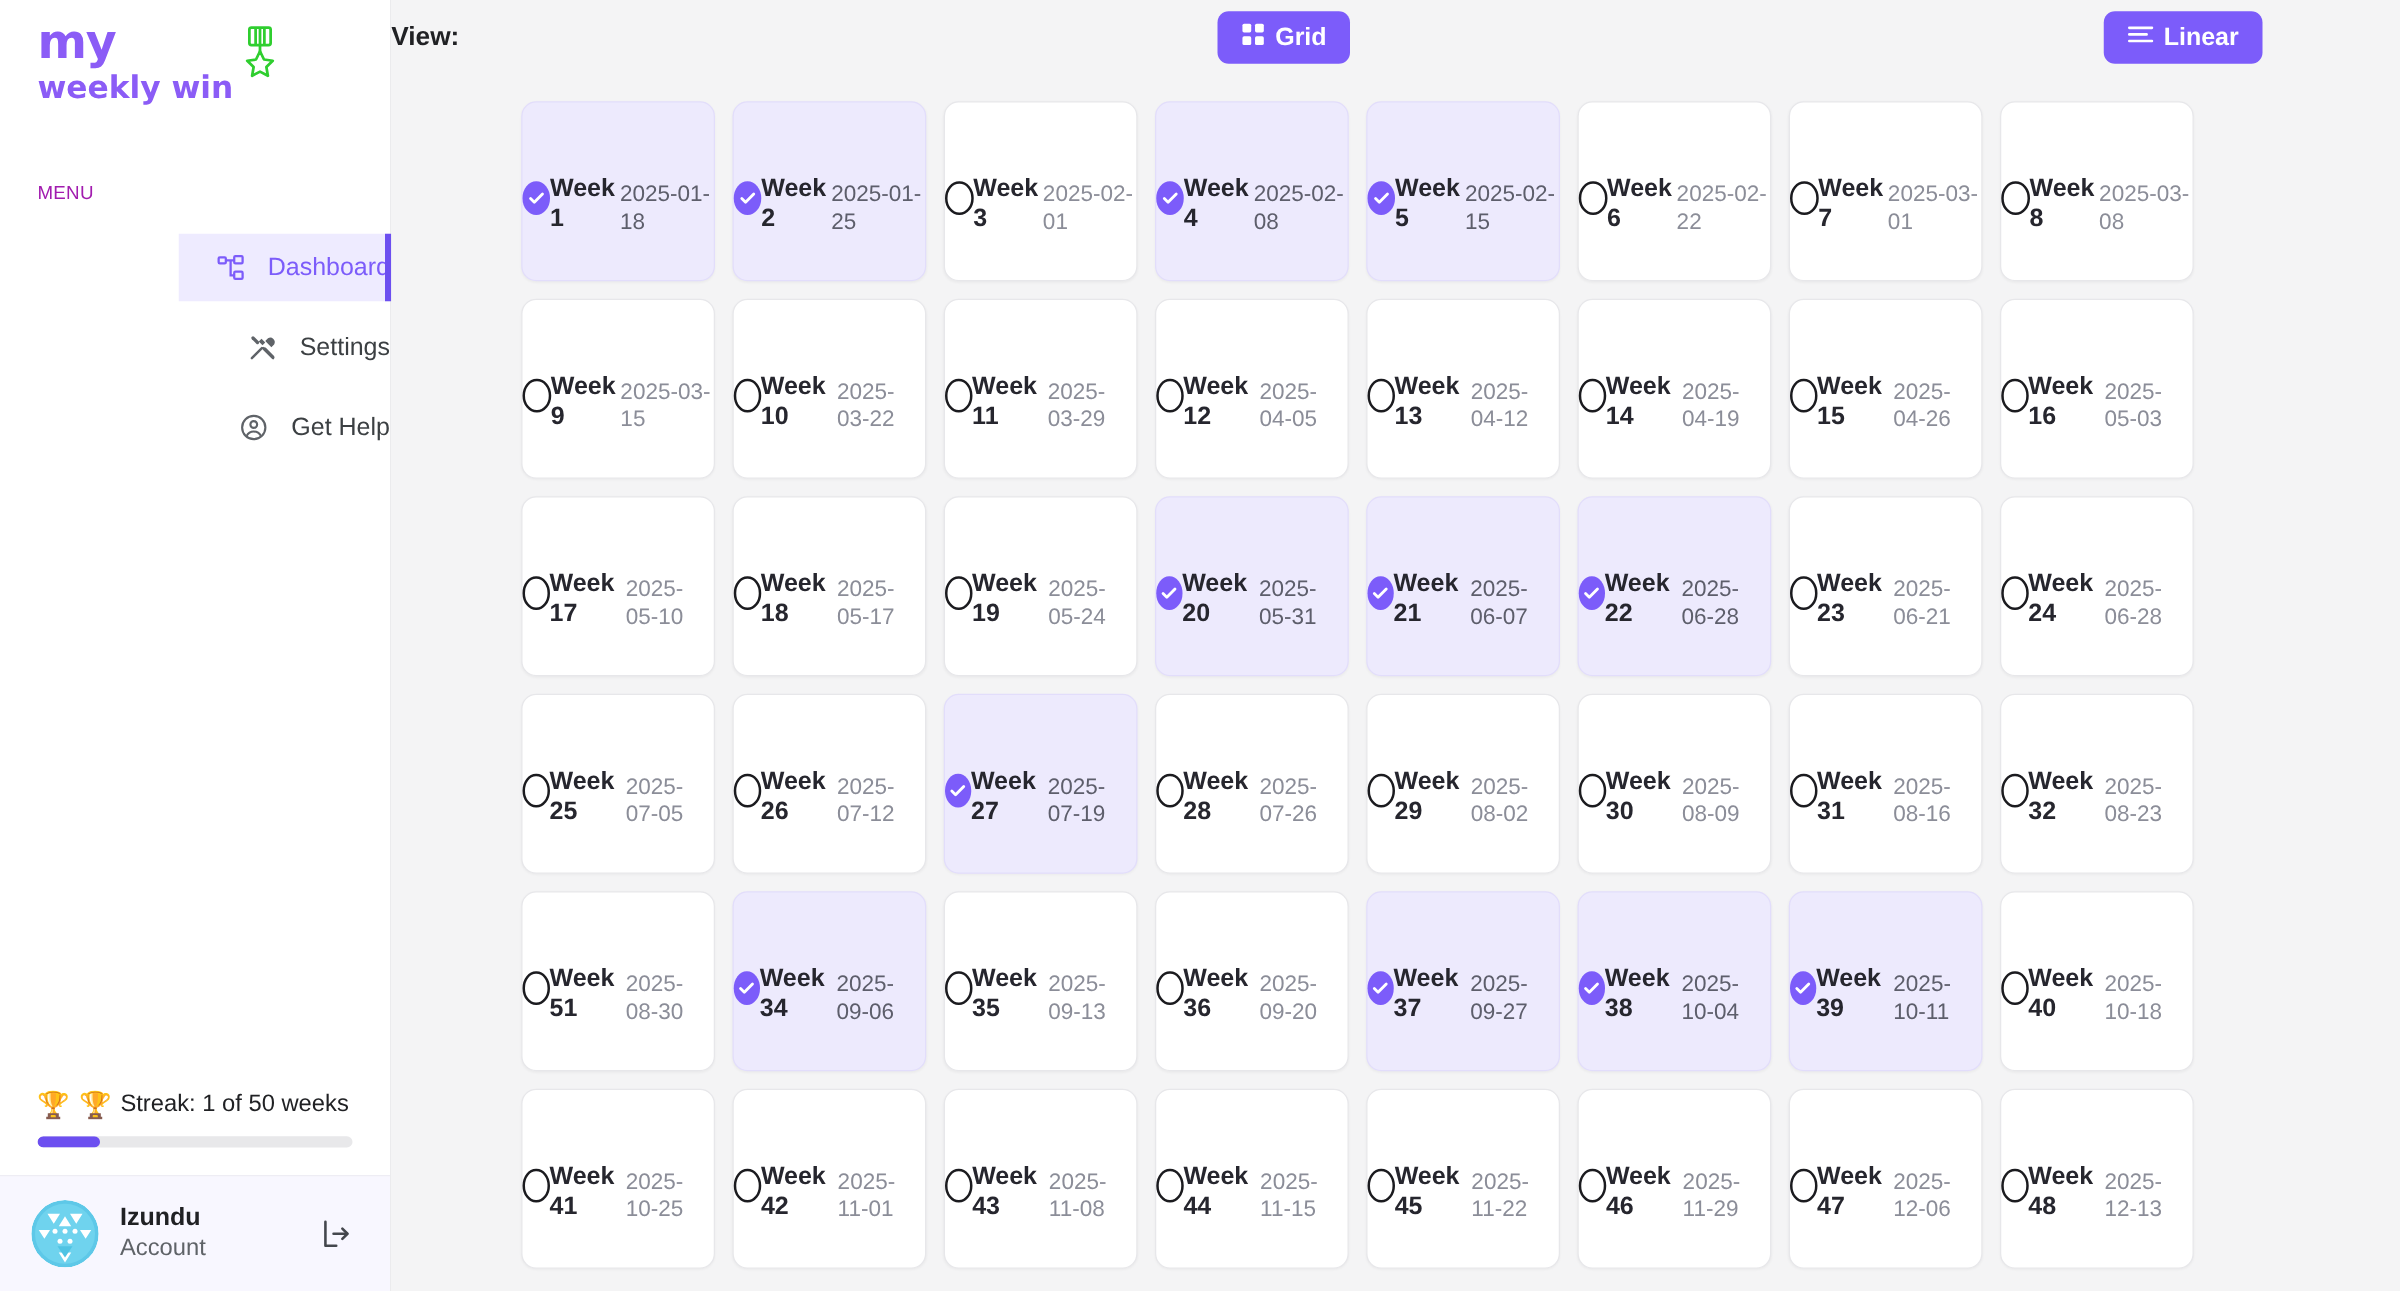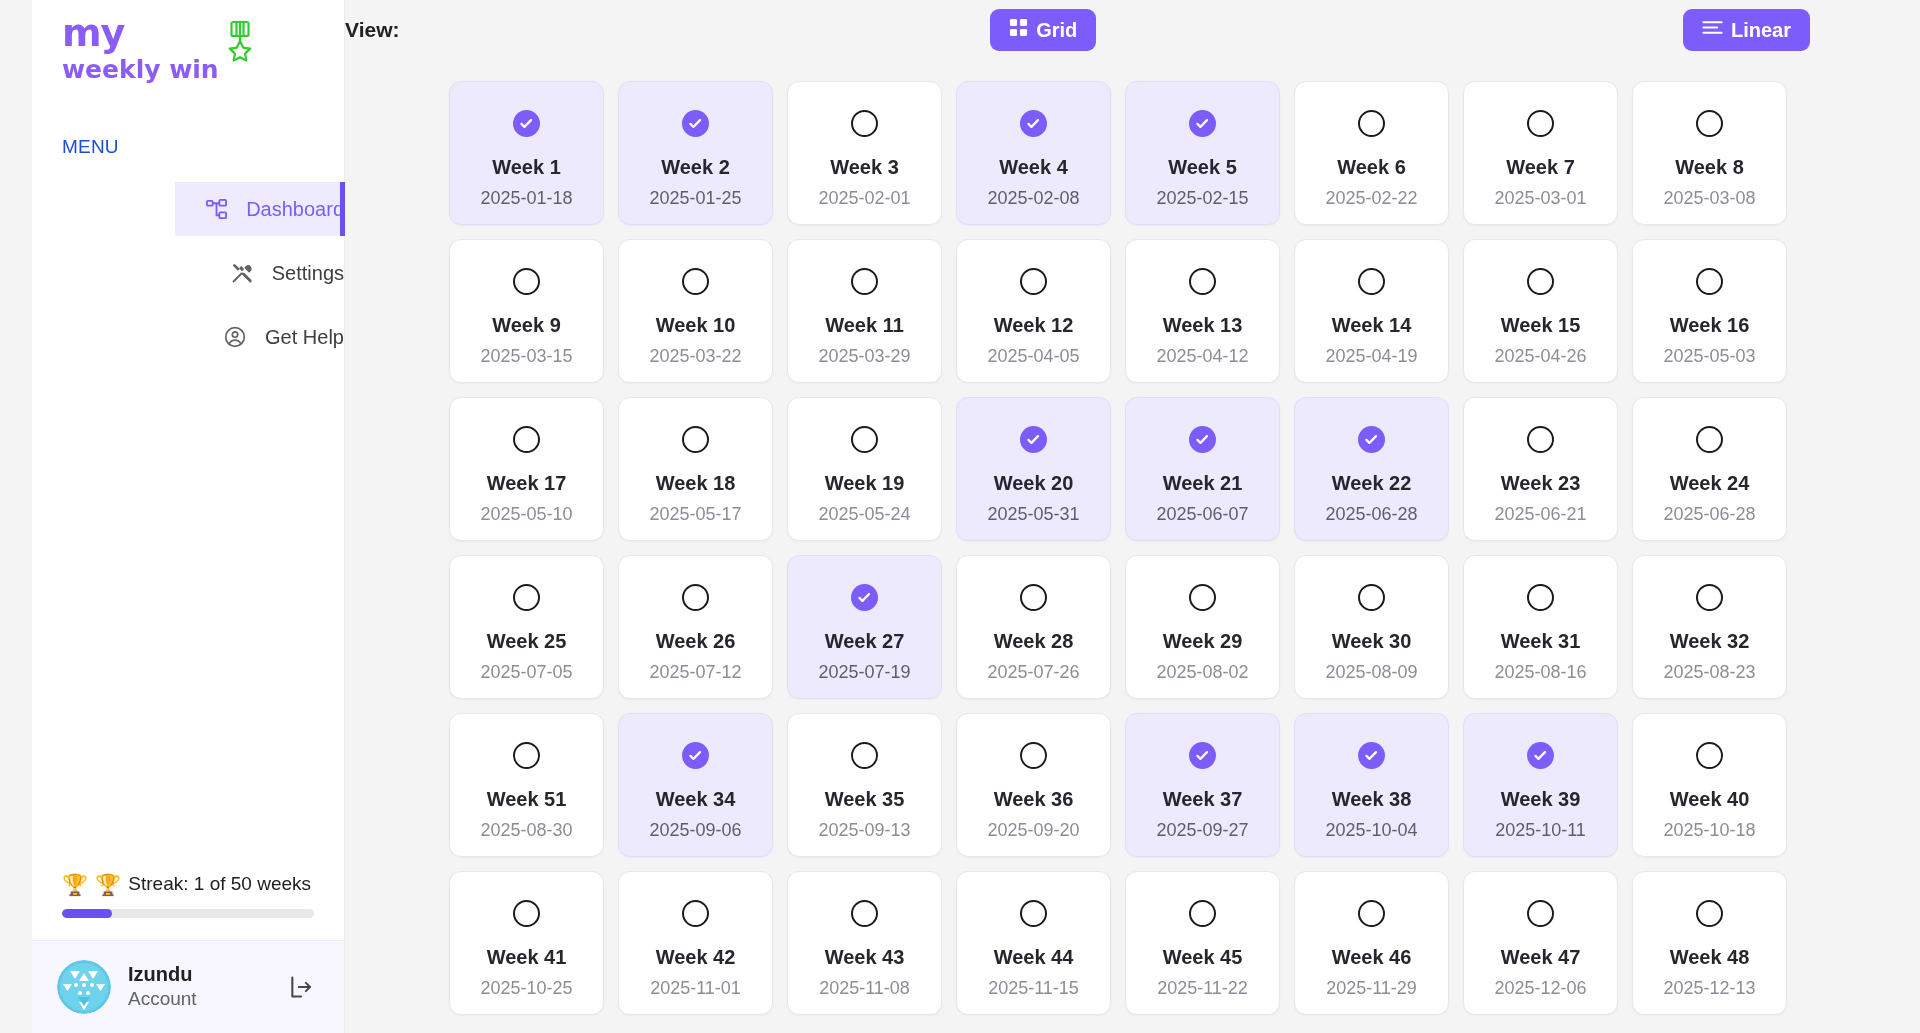--- a/index.html
+++ b/index.html
@@ -10,21 +10,20 @@
     height: 1033px;
     overflow: hidden;
     font-family: "Liberation Sans", sans-serif;
     background: #f4f4f5;
   }
 
   .app {
     display: flex;
     width: 1920px;
     height: 1033px;
-    padding-left: 32px;
   }
 
   
   .sidebar {
     width: 313px;
     height: 1033px;
     background: #ffffff;
     display: flex;
     flex-direction: column;
     position: relative;
@@ -60,24 +59,24 @@
     font-weight: 700;
     color: #8b5cf6;
     letter-spacing: 0px;
     margin-top: 5px;
     font-family: "DejaVu Sans", sans-serif;
   }
   .logo-medal { margin-top: 6px; }
 
   .menu-label {
     padding: 0 0 0 30px;
-    font-size: 19px;
-    color: #1d4ed8;
+    font-size: 15px;
+    color: #a21caf;
     letter-spacing: 0.2px;
-    margin-top: 24px;
+    margin-top: 34px;
     margin-bottom: 24px;
     font-weight: 400;
   }
 
   .nav { display: flex; flex-direction: column; align-items: flex-end; }
 
   .nav-item {
     display: flex;
     align-items: center;
     gap: 17px;
@@ -225,21 +224,21 @@
     grid-template-columns: repeat(8, 155px);
     gap: 14px 14px;
   }
   .week-card {
     width: 155px;
     height: 144px;
     border-radius: 12px;
     background: #ffffff;
     border: 1px solid #e7e7ea;
     display: flex;
-    flex-direction: column;
+    flex-direction: row;
     align-items: center;
     justify-content: flex-start;
     padding-top: 28px;
     cursor: pointer;
     box-shadow: 0 1px 2px rgba(16,16,24,0.04);
   }
   .week-card.done {
     background: #edeafd;
     border-color: #e2ddfb;
   }

